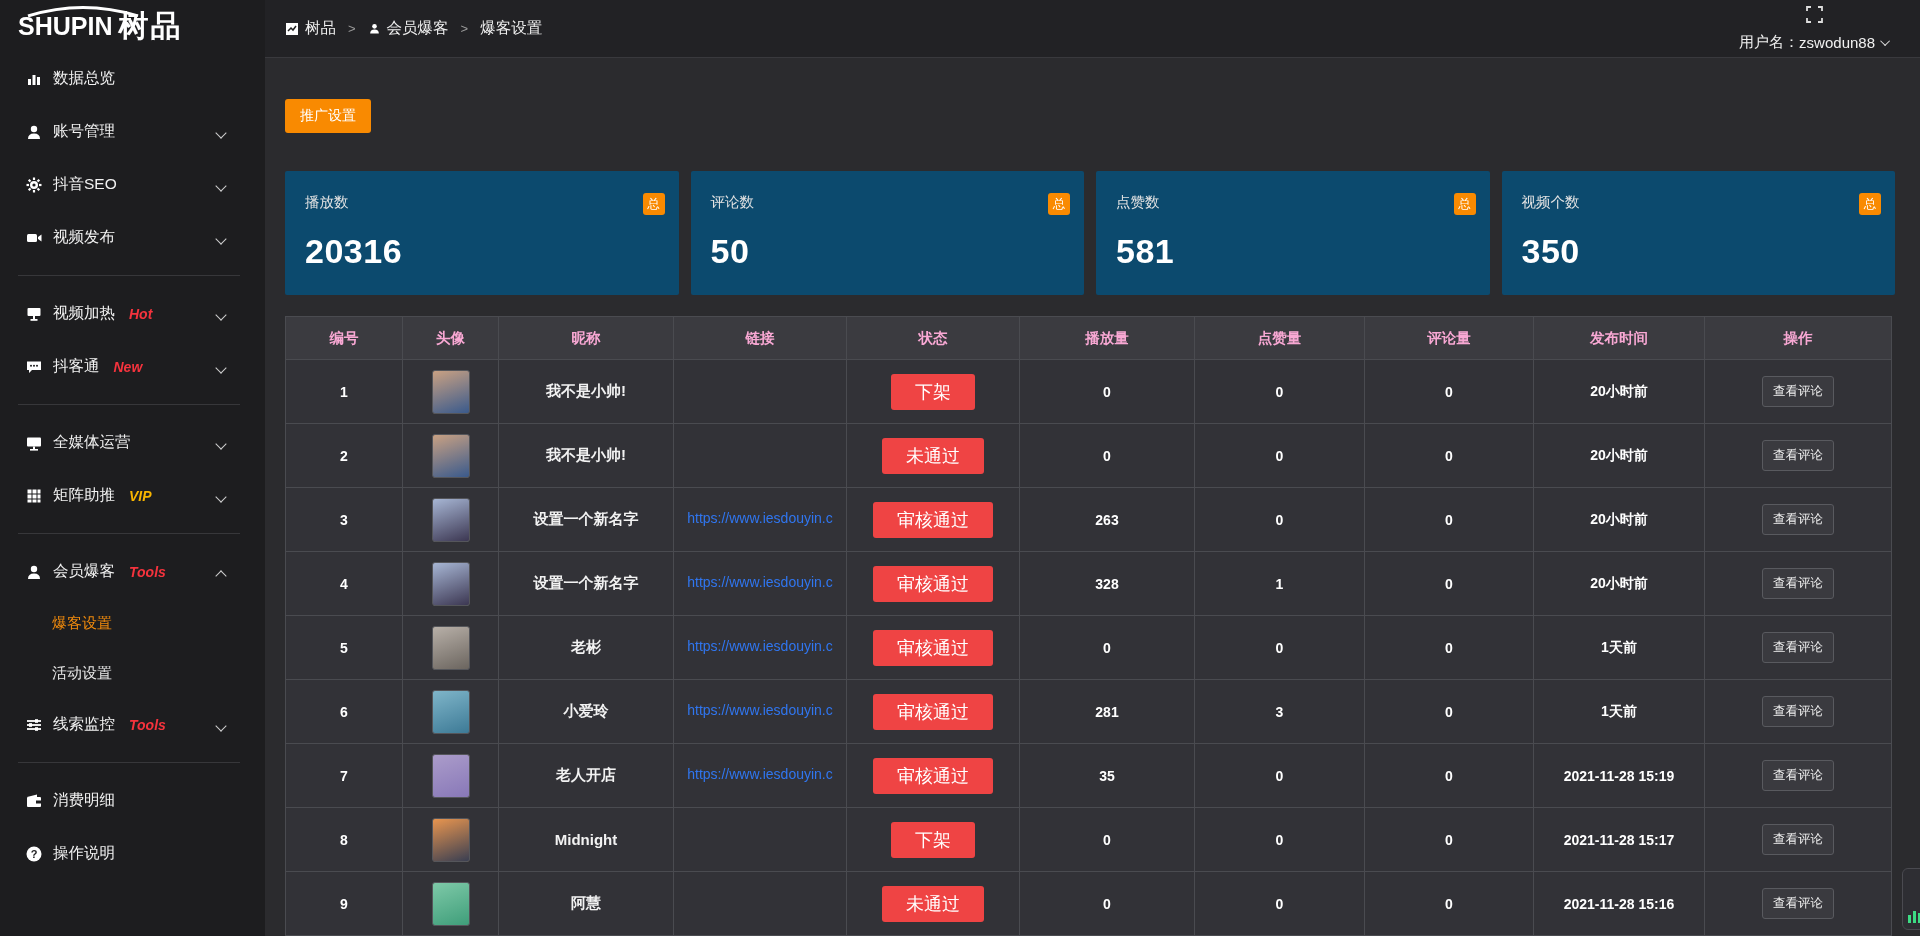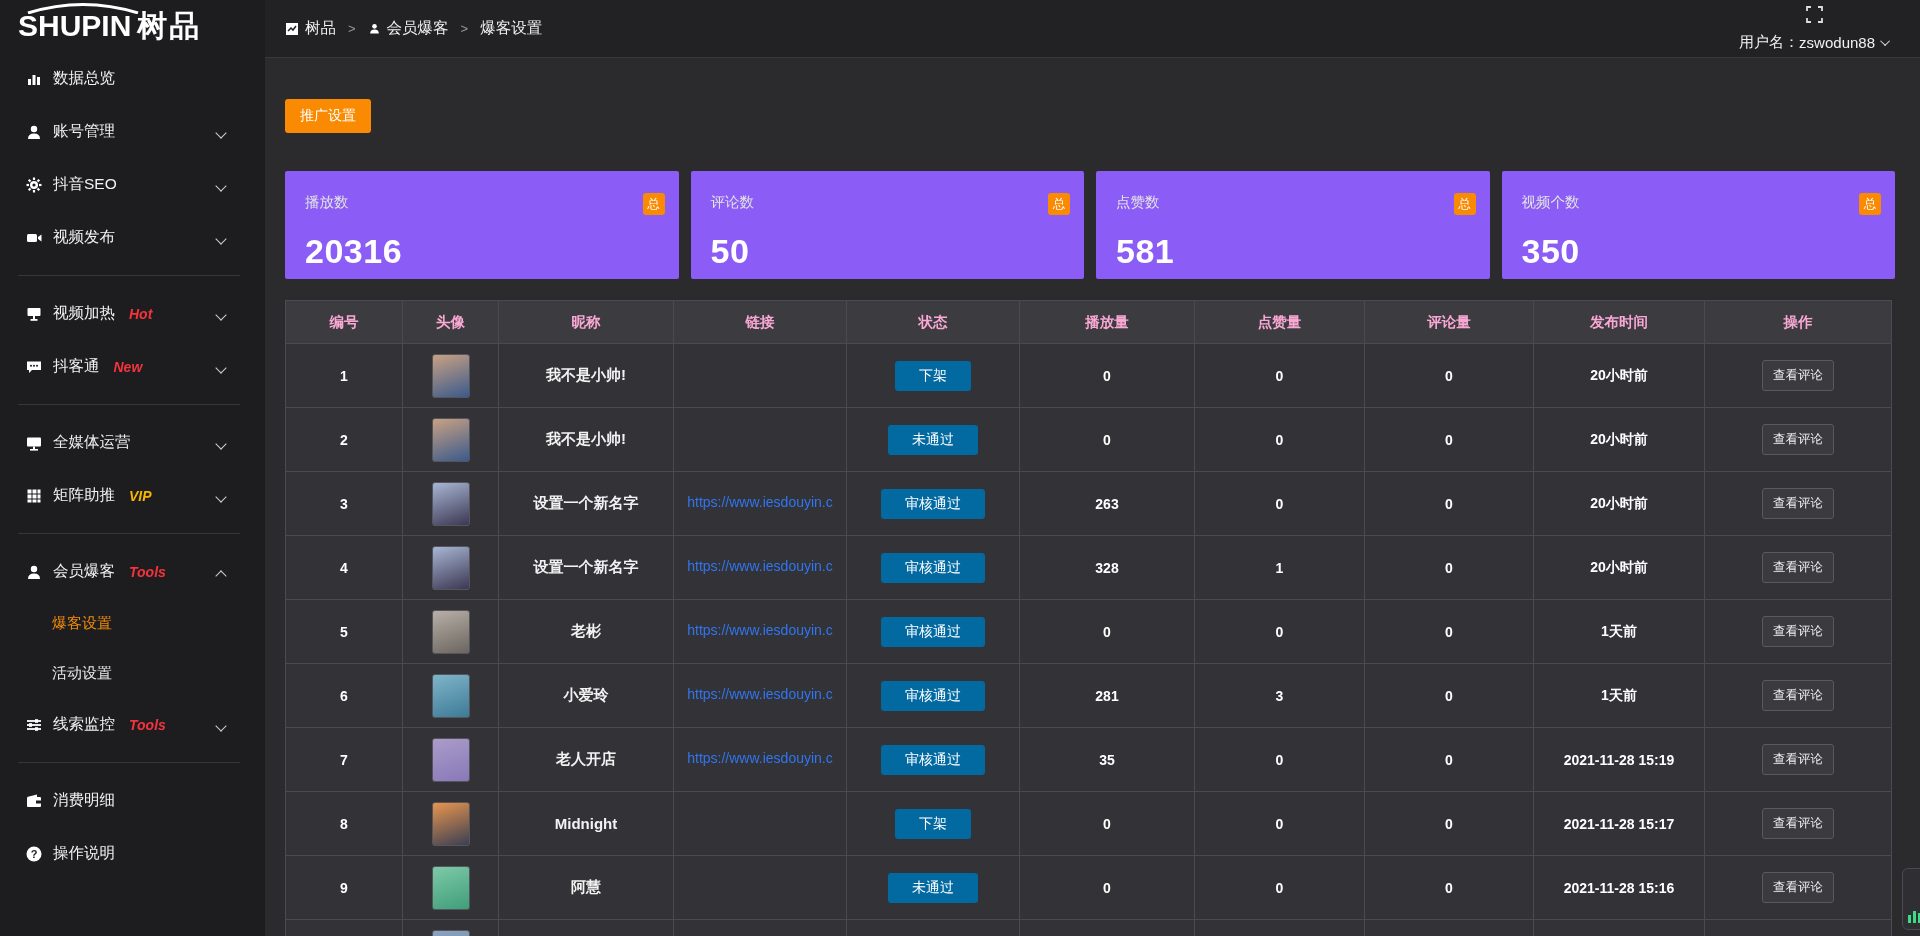--- a/index.html
+++ b/index.html
@@ -2,21 +2,21 @@
 <html><head>
 <meta charset="utf-8">
 <style>
   * { margin:0; padding:0; box-sizing:border-box; }
   html,body { width:1920px; height:936px; overflow:hidden; background:#2b2b2e;
     font-family:"Liberation Sans","DejaVu Sans",sans-serif; color:#e6e6e6; }
 
   
   .sidebar { position:fixed; left:0; top:0; bottom:0; width:265px; background:#1d1d1f; z-index:5; }
   .logo { height:52px; display:flex; align-items:center; padding-left:18px; gap:6px; }
-  .logo-en { position:relative; font-weight:900; font-size:30px; letter-spacing:0px; color:#fff; line-height:1; }
+  .logo-en { position:relative; font-weight:900; font-size:25px; letter-spacing:0px; color:#fff; line-height:1; }
   .logo-arc { position:absolute; top:-9px; left:6px; }
   .logo-zh { font-weight:900; font-size:30px; color:#fff; line-height:1; letter-spacing:2px; }
   .nav { padding-top:0; }
   .nav-item { height:53px; display:flex; align-items:center; padding:0 38px 0 25px; cursor:pointer; position:relative; }
   .nav-item .nicon { width:18px; height:18px; margin-right:10px; flex:0 0 18px; display:flex; align-items:center; justify-content:center; }
   .nav-label { font-size:15.5px; color:#f2f2f2; }
   .nav-badge { font-size:14px; font-weight:bold; font-style:italic; margin-left:14px;text-align:right; }
   .nav-badge.red { color:#f5333d; }
   .nav-badge.yellow { color:#f7b400; }
   .chev { width:8px; height:8px; border-left:1.6px solid #cfcfcf; border-bottom:1.6px solid #cfcfcf;
@@ -37,38 +37,38 @@
   .userbox { display:flex; align-items:center; font-size:15px; color:#f0f0f0; cursor:pointer; }
   .userbox .chev2 { width:7px; height:7px; border-left:1.5px solid #ddd; border-bottom:1.5px solid #ddd;
     transform:rotate(-45deg) translateY(-2px); margin-left:8px; }
 
   
   .main { margin-left:265px; padding:0 25px 0 20px; }
   .btn-promo { margin-top:41px; display:inline-block; background:#f98a01; color:#fff; border:none;
     font-size:14px; padding:8px 15px; border-radius:3px; cursor:pointer; font-family:inherit; }
 
   .cards { display:flex; gap:12px; margin-top:38px; }
-  .card { flex:1; height:108px; background:#8b5cf6; border-radius:2px; padding:22px 14px 0 20px; position:relative; }
+  .card { flex:1; height:124px; background:#0c4a6e; border-radius:2px; padding:22px 14px 0 20px; position:relative; }
   .card-label { font-size:14.5px; color:#e3e3e3; }
   .card-value { font-size:34px; font-weight:bold; color:#fff; margin-top:20px; letter-spacing:0.5px; }
   .card-badge { position:absolute; top:22px; right:14px; width:22px; height:22px; background:#f98a01;
     color:#fff; font-size:12.5px; display:flex; align-items:center; justify-content:center; border-radius:3px; }
 
   
   .tblwrap { margin-top:21px; }
   table { border-collapse:collapse; table-layout:fixed; width:1606px; background:#323237; }
   th,td { border:1px solid #4a4b50; text-align:center; vertical-align:middle; }
   thead th { height:43px; background:#3b3b40; font-size:14.5px; font-weight:bold; color:#f9a8d4; }
   tbody td { height:64px; font-size:14px; color:#f0f0f0; }
   td.num { font-weight:bold; color:#fff; }
   .avatar { width:38px; height:44px; border-radius:3px; margin:0 auto; border:1px solid #55565b; }
   .nick { font-size:15px; font-weight:bold; color:#f2f2f2; }
   .lnk { color:#3076f0; font-size:14px; text-decoration:none; display:inline-block; max-width:165px;
     white-space:nowrap; overflow:hidden; cursor:pointer; }
-  .pill { display:inline-block; background:#0369a1; color:#fff; font-size:14px; padding:6px 24px;
+  .pill { display:inline-block; background:#ef4444; color:#fff; font-size:18px; padding:6px 24px;
     border-radius:3px; cursor:pointer; }
   .btn-view { display:inline-block; background:#3a3a3f; border:1px solid #595a5f; color:#f0f0f0;
     font-size:12.5px; padding:6px 10px; border-radius:3px; cursor:pointer; font-family:inherit; }
   .timecell { font-size:14px; font-weight:bold; color:#fff; }
 
   
   .float-widget { position:fixed; right:-16px; top:868px; width:34px; height:62px; background:#2e2e33;
     border:1px solid #4a4a50; border-radius:6px; cursor:pointer; overflow:hidden; }
   .float-widget .bars { position:absolute; left:5px; bottom:6px; display:flex; gap:2px; align-items:flex-end; }
   .float-widget .bars i { display:block; width:3px; background:#3ddc84; }

